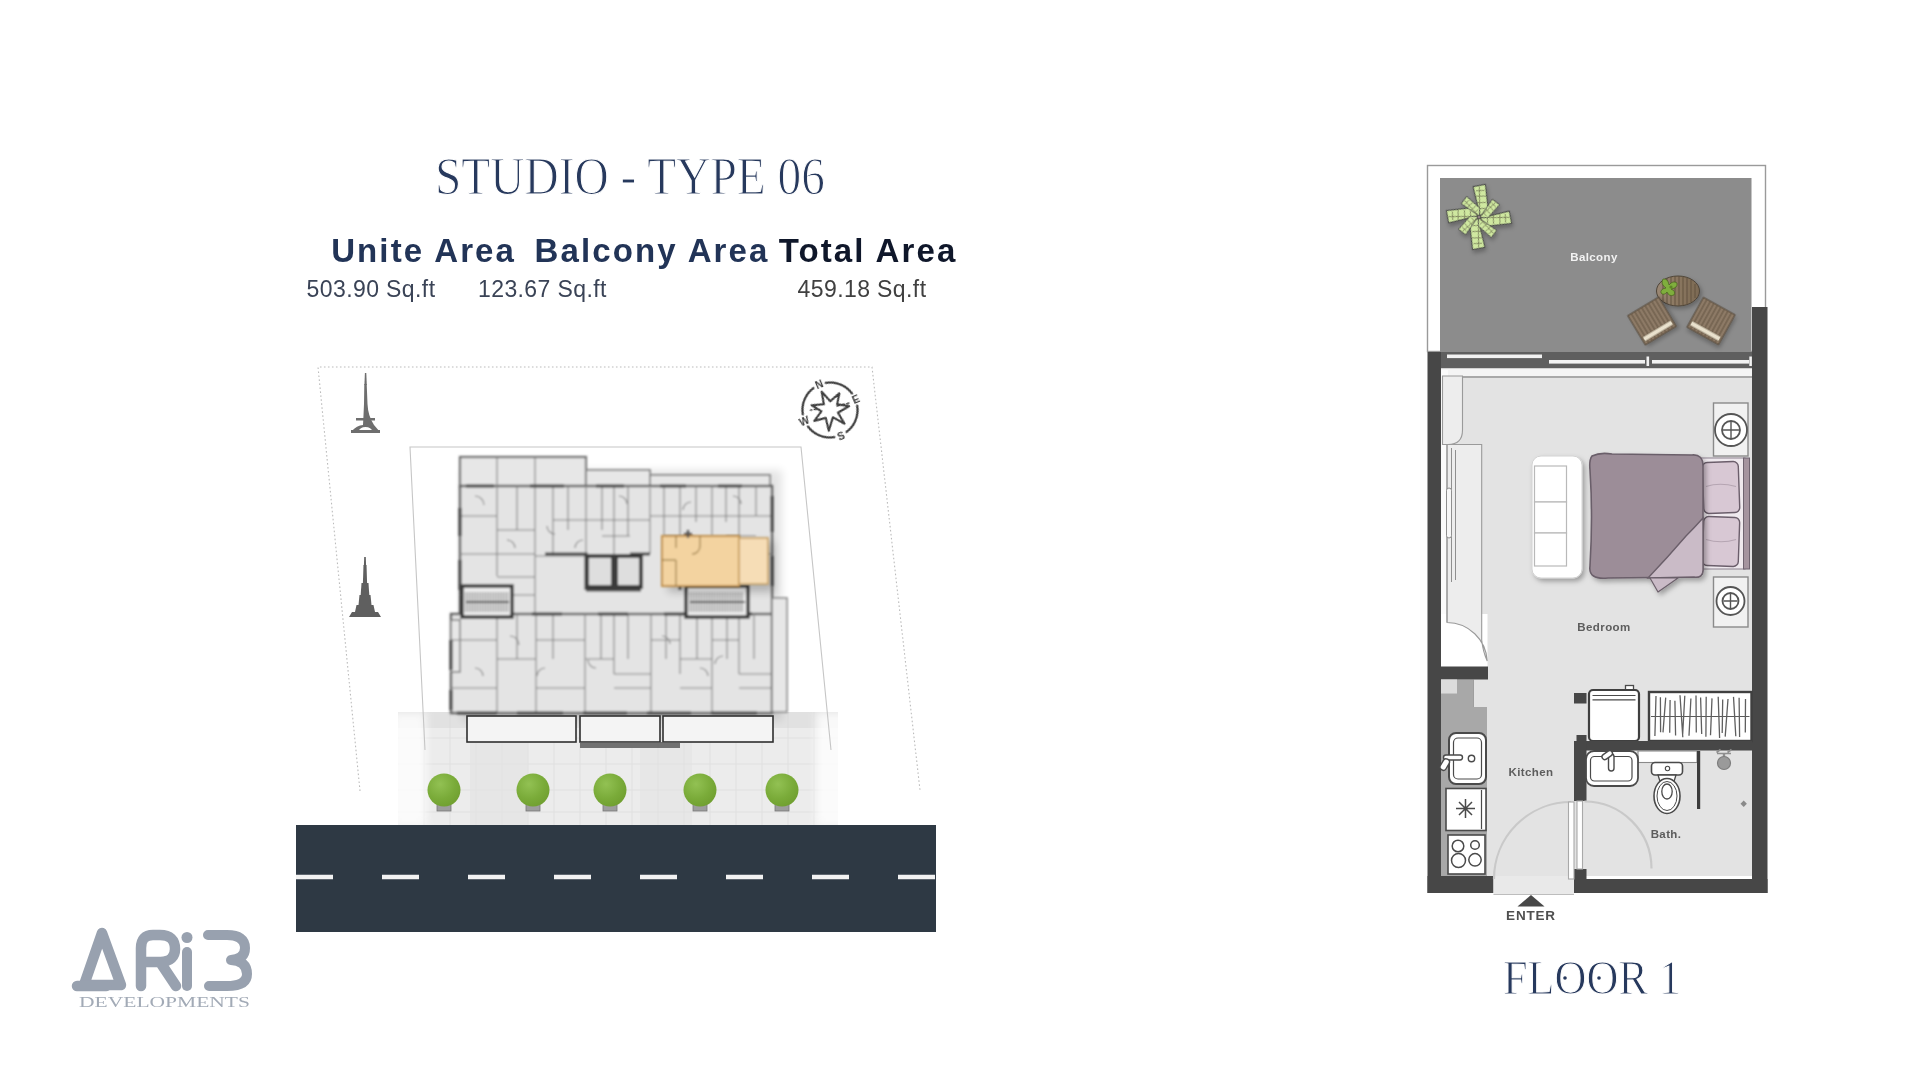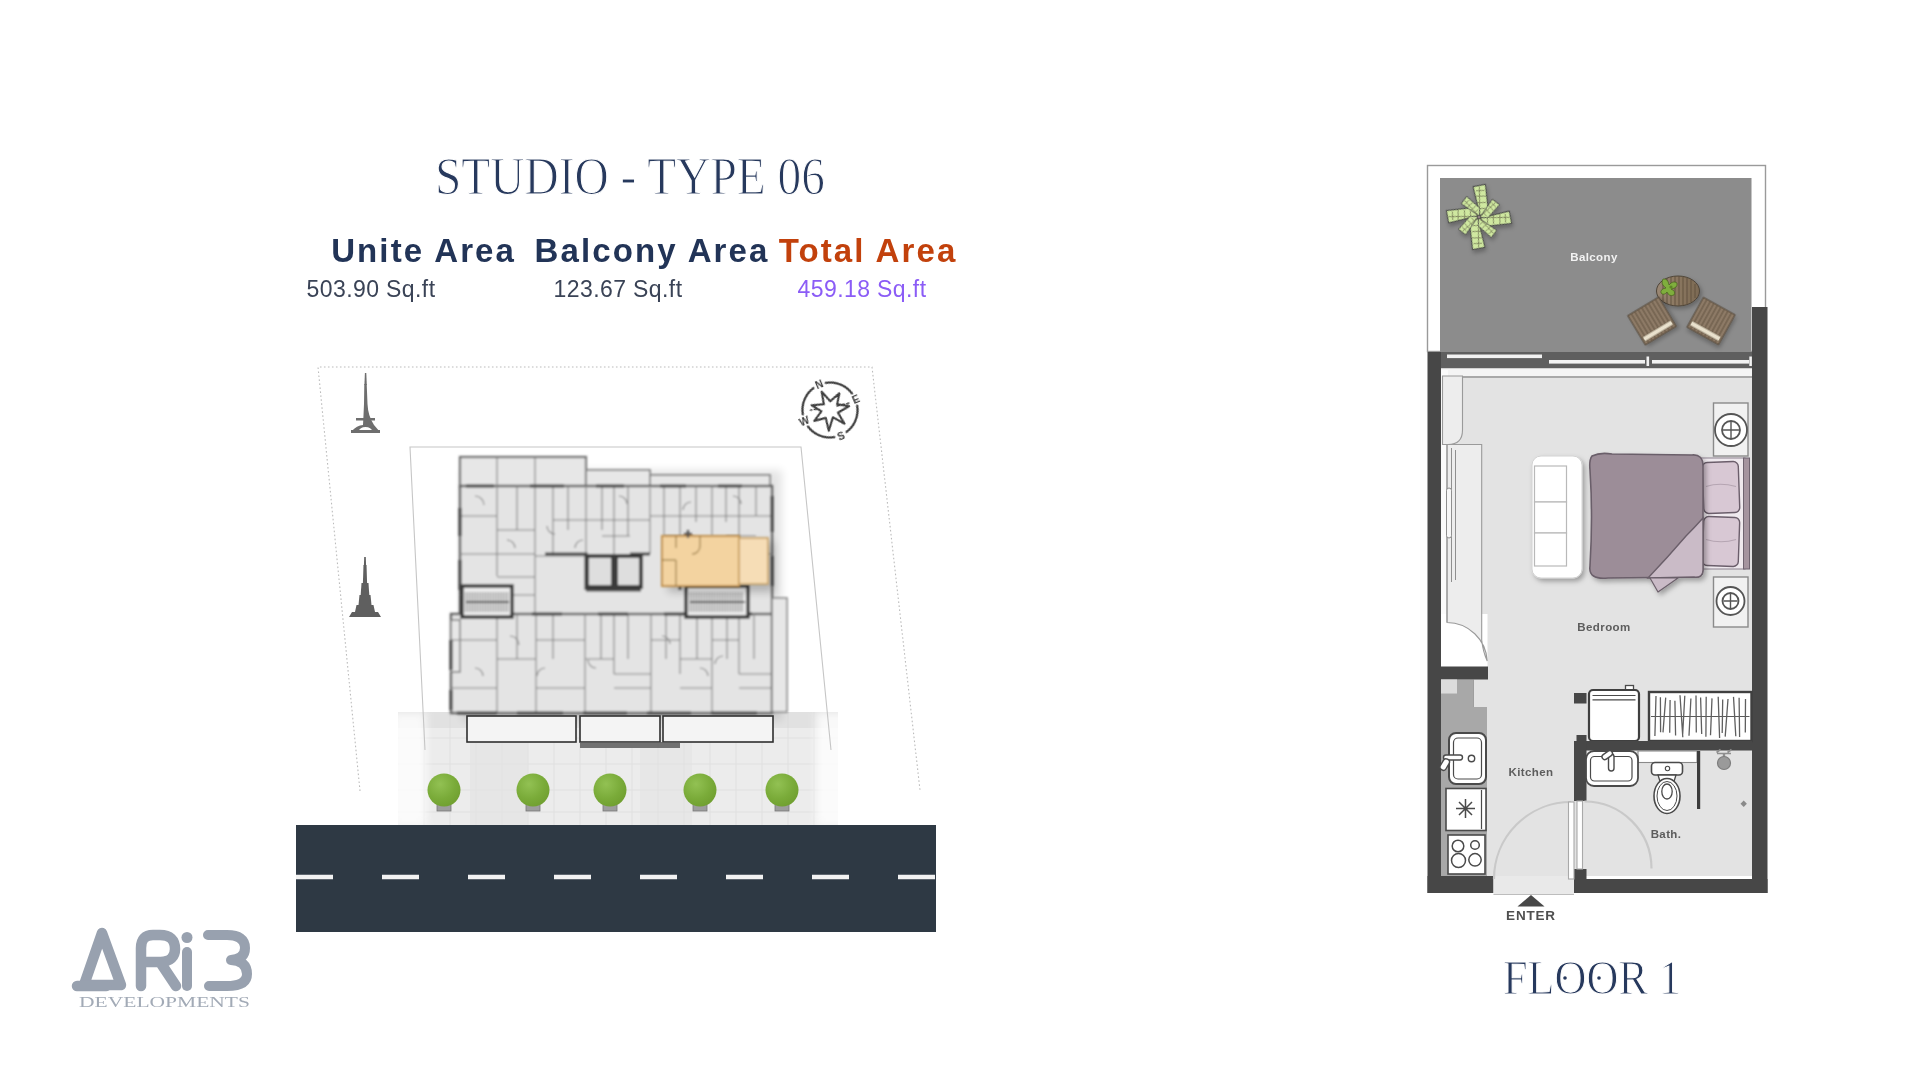--- a/index.html
+++ b/index.html
@@ -12,25 +12,25 @@
 <svg class="abs" style="left:400px;top:120px;" width="460" height="100" viewBox="0 0 460 100">
   <text x="230" y="74" text-anchor="middle" font-family="Liberation Serif" font-size="52" fill="#27395d" stroke="#ffffff" stroke-width="1.1" textLength="390" lengthAdjust="spacingAndGlyphs">STUDIO - TYPE 06</text>
 </svg>
 
 <div class="abs" style="left:236px;top:232px;width:280px;text-align:right;font-weight:bold;font-size:33px;letter-spacing:2.1px;color:#223457;">Unite Area</div>
 
 <div class="abs" style="left:231px;top:276px;width:280px;text-align:center;font-size:23px;letter-spacing:0.4px;color:#3a4356;">503.90 Sq.ft</div>
 
 <div class="abs" style="left:512px;top:232px;width:280px;text-align:center;font-weight:bold;font-size:33px;letter-spacing:2.1px;color:#223457;">Balcony Area</div>
 
-<div class="abs" style="left:478px;top:276px;width:280px;text-align:center;font-size:23px;letter-spacing:0.4px;color:#3a4356;">123.67 Sq.ft</div>
-
-<div class="abs" style="left:728px;top:232px;width:280px;text-align:center;font-weight:bold;font-size:33px;letter-spacing:2.1px;color:#c2410c;">Total Area</div>
-
-<div class="abs" style="left:722px;top:276px;width:280px;text-align:center;font-size:23px;letter-spacing:0.4px;color:#8b5cf6;">459.18 Sq.ft</div>
+<div class="abs" style="left:478px;top:276px;width:280px;text-align:left;font-size:23px;letter-spacing:0.4px;color:#3a4356;">123.67 Sq.ft</div>
+
+<div class="abs" style="left:728px;top:232px;width:280px;text-align:center;font-weight:bold;font-size:33px;letter-spacing:2.1px;color:#0f172a;">Total Area</div>
+
+<div class="abs" style="left:722px;top:276px;width:280px;text-align:center;font-size:23px;letter-spacing:0.4px;color:#404040;">459.18 Sq.ft</div>
 
 <svg class="abs" style="left:1452px;top:930px;" width="280" height="100" viewBox="0 0 280 100">
   <text x="140" y="64" text-anchor="middle" font-family="Liberation Serif" font-size="48" fill="#27395d" stroke="#ffffff" stroke-width="1.0" textLength="178" lengthAdjust="spacingAndGlyphs">FLOOR 1</text>
   <circle cx="113" cy="48" r="1.8" fill="#27395d"></circle>
   <circle cx="147" cy="48" r="1.8" fill="#27395d"></circle>
 </svg>
 
 <svg class="abs" style="left:60px;top:915px;" width="220" height="110" viewBox="0 0 220 110">
   <g stroke="#98a1af" fill="none" stroke-linejoin="round" stroke-linecap="round">
     <path d="M24,70 L42,18 L61,70 Z" stroke-width="10.5"></path>

